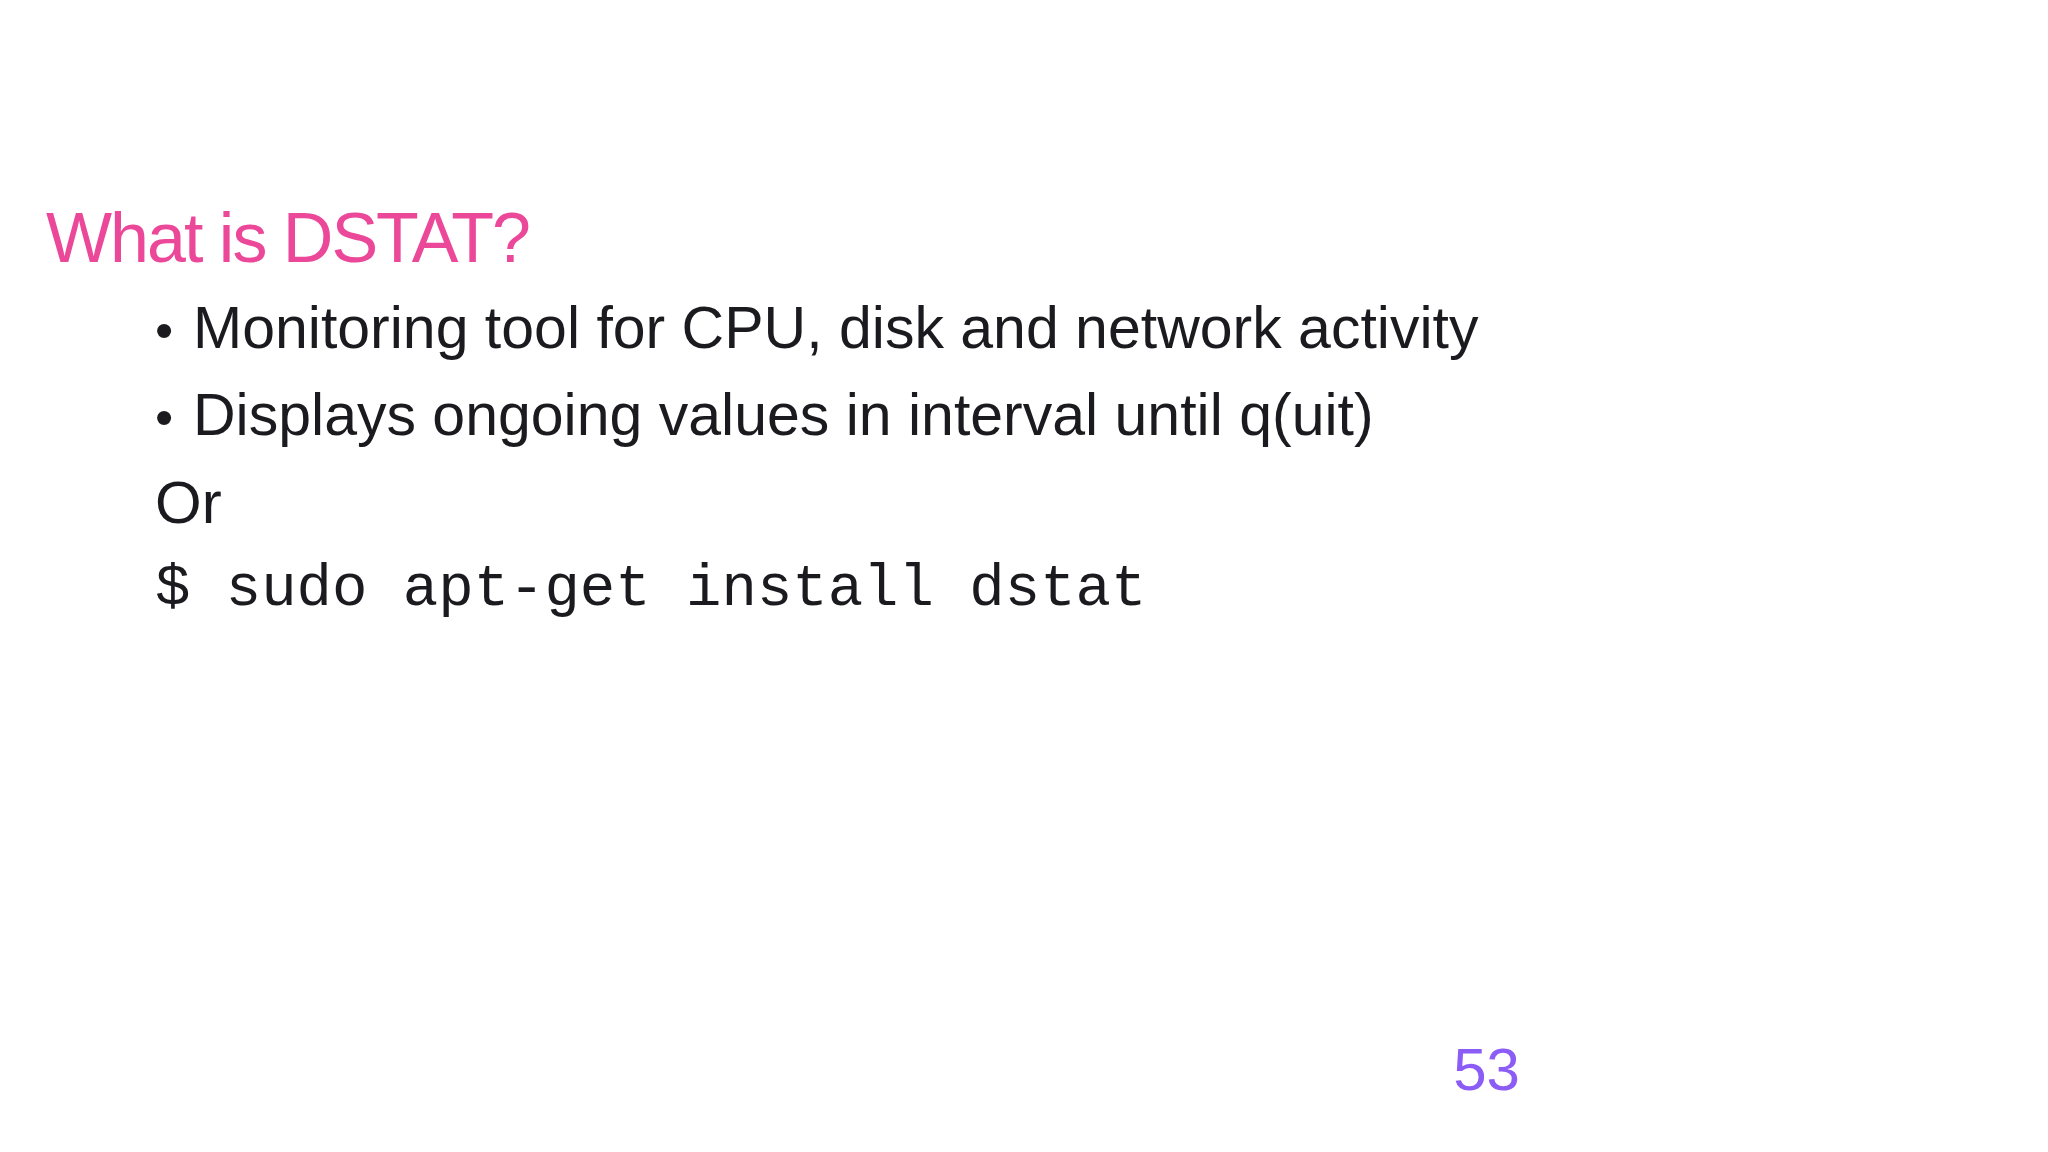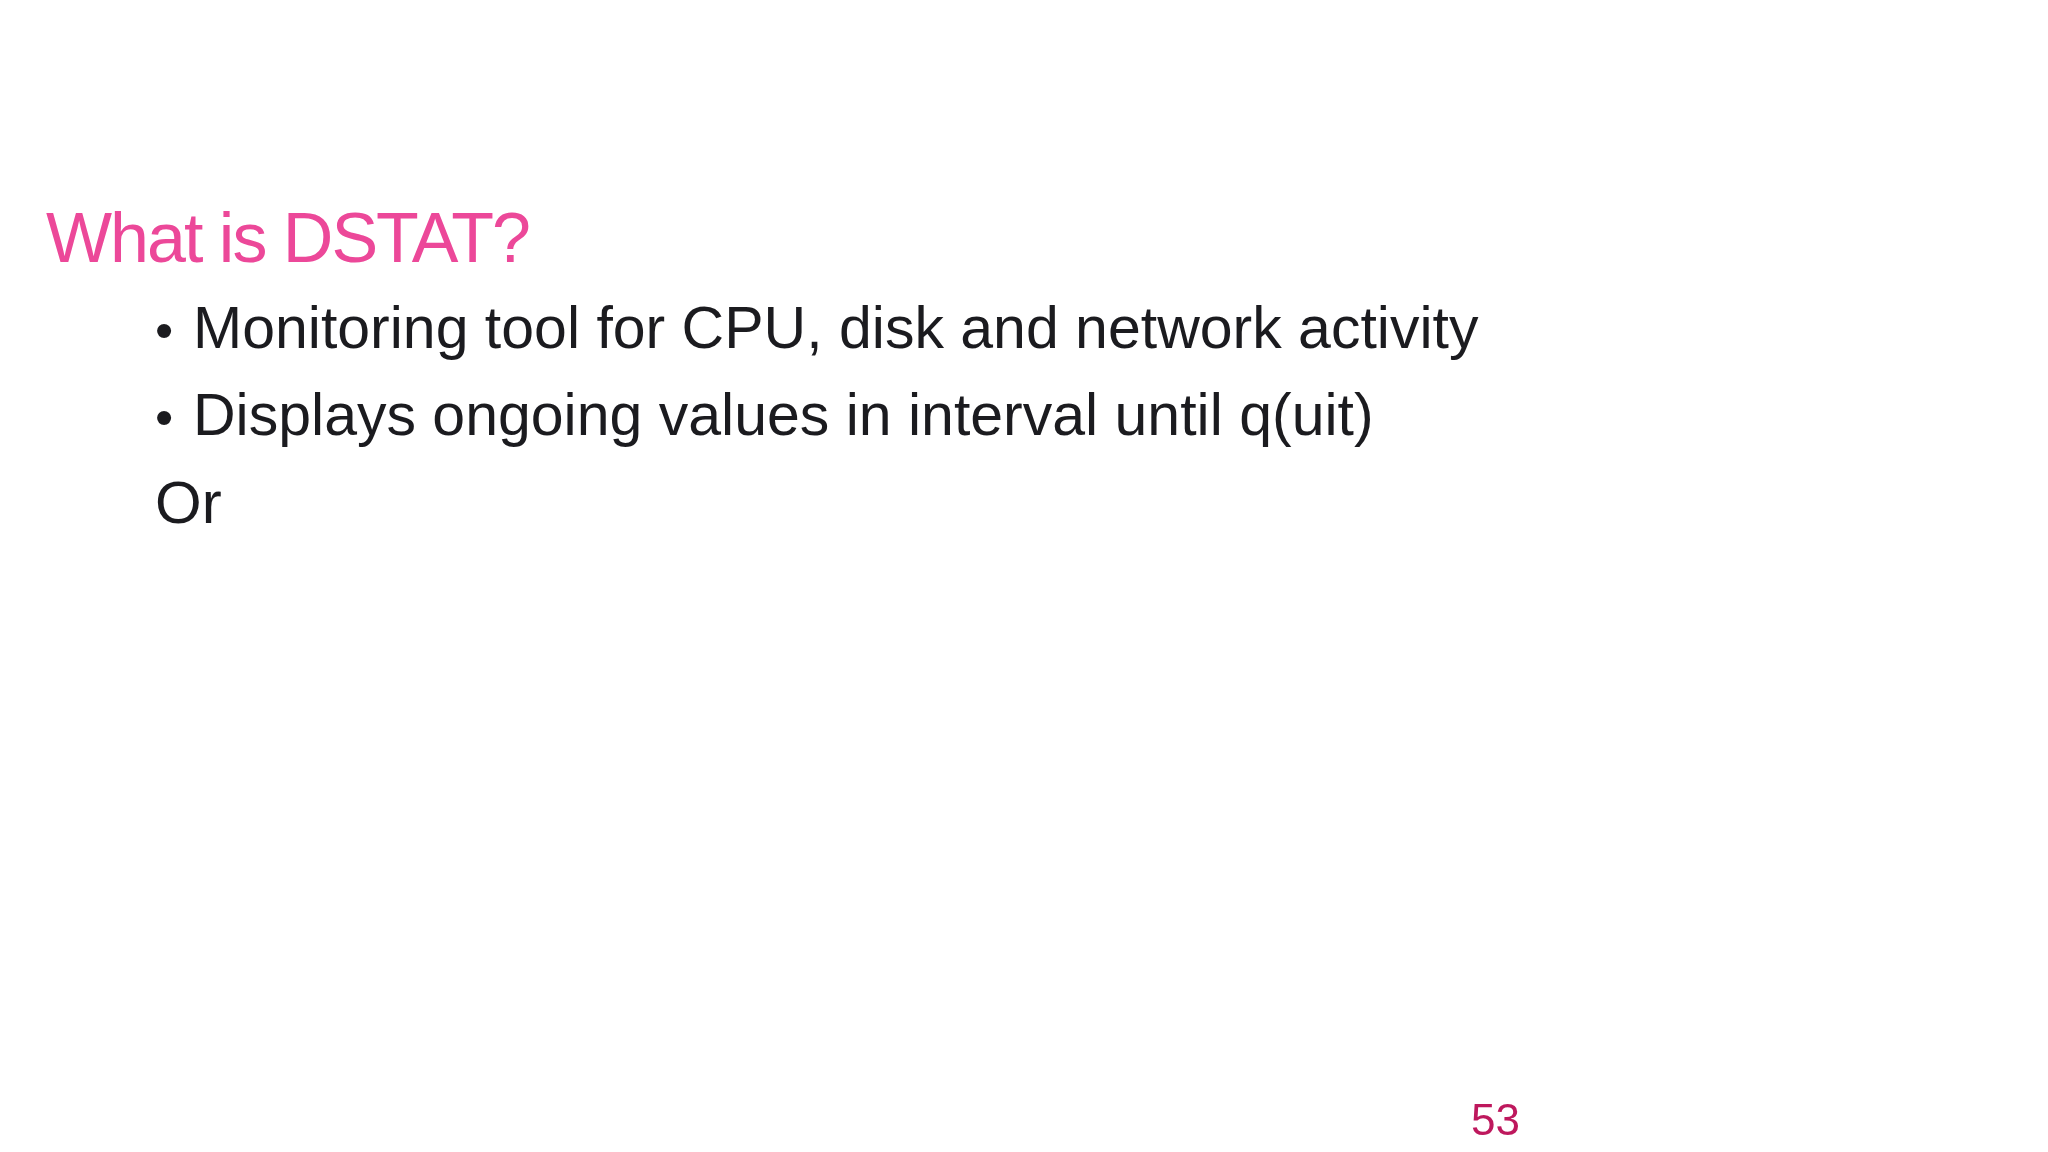--- a/index.html
+++ b/index.html
@@ -49,27 +49,27 @@
   .code-line {
     font-family: "Liberation Mono", "DejaVu Sans Mono", monospace;
     font-size: 59px;
     letter-spacing: 0;
   }
   .or-line {
     font-size: 60px;
   }
   .page-number {
     position: absolute;
-    top: 1098px;
+    top: 1040px;
     left: 1430px;
     width: 90px;
     text-align: right;
-    font-size: 44px;
+    font-size: 60px;
     line-height: 1;
-    color: #be185d;
+    color: #8b5cf6;
   }
 </style>
 </head>
 <body>
 
 <div id="slide">
 
   <h1 class="slide-title">What is DSTAT?</h1>
 
   <div class="content">
@@ -79,18 +79,19 @@
     </div>
 
     <div class="line bullet-line">
       <span class="marker">•</span><span>Displays ongoing values in interval until q(uit)</span>
     </div>
 
 
 
     <div class="line or-line">Or</div>
 
+    <div class="line code-line">$ sudo apt-get install dstat</div>
 
   </div>
 
   <div class="page-number">53</div>
 
 </div>
 
 </body></html>

